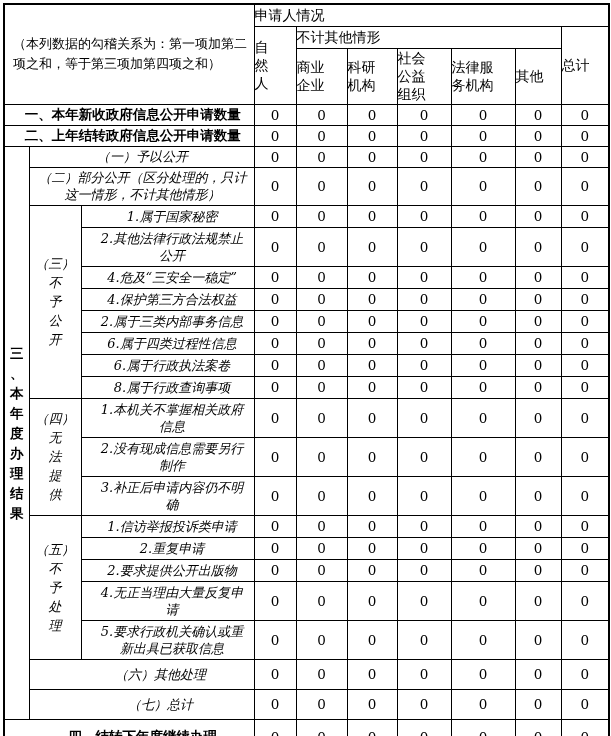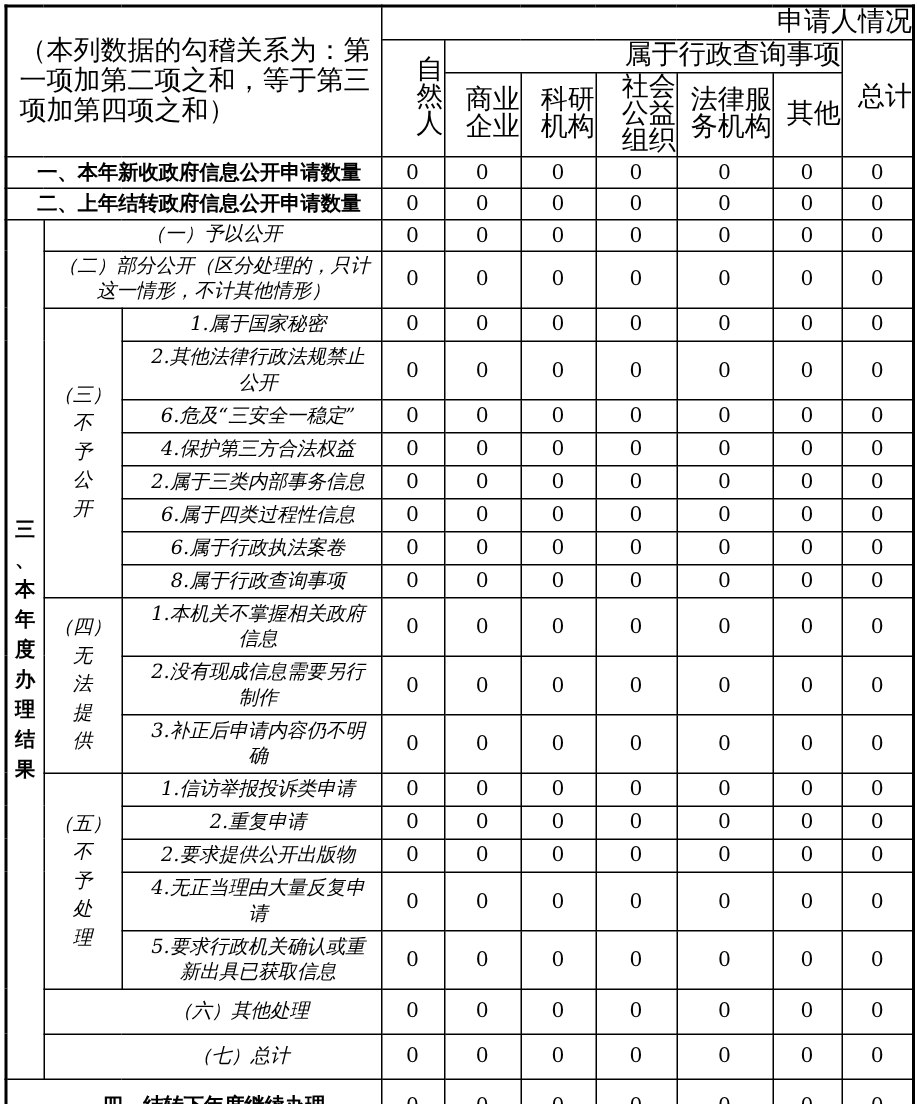--- a/index.html
+++ b/index.html
@@ -13,29 +13,29 @@
     border: 2px solid #000;
   }
   td {
     border: 1px solid #000;
     padding: 0;
     overflow: hidden;
     vertical-align: middle;
   }
   
   .hdr {
-    text-align: right;
-    font-size: 18px;
+    text-align: left;
+    font-size: 14px;
     line-height: 18px;
     white-space: pre-line;
   }
   
   .note {
     font-family: "DejaVu Serif", serif;
-    font-size: 18px;
+    font-size: 13px;
     line-height: 20px;
     text-align: left;
     padding: 4px 5px 4px 8px;
   }
   
   .hei { font-weight: bold; font-size: 13.5px; }
   
   .kai {
     font-family: "DejaVu Serif", serif;
     font-style: italic;
@@ -95,21 +95,21 @@
 
   <tbody>
         <tr class="h22">
     <td class="note" rowspan="3" colspan="3">（本列数据的勾稽关系为：第一项加第二项之和，等于第三项加第四项之和）</td>
     <td class="hdr" colspan="7">申请人情况</td>
   </tr>
   <tr class="h22">
     <td class="hdr" rowspan="2">自
 然
 人</td>
-    <td class="hdr" colspan="5">属于行政查询事项</td>
+    <td class="hdr" colspan="5">不计其他情形</td>
     <td class="hdr" rowspan="2">总计</td>
   </tr>
   <tr class="h56">
     <td class="hdr">商业
 企业</td>
     <td class="hdr">科研
 机构</td>
     <td class="hdr">社会
 公益
 组织</td>
@@ -190,21 +190,21 @@
     <td class="lbl kai item">2.其他法律行政法规禁止公开</td>
     <td class="num">0</td>
     <td class="num">0</td>
     <td class="num">0</td>
     <td class="num">0</td>
     <td class="num">0</td>
     <td class="num">0</td>
     <td class="num">0</td>
   </tr>
   <tr class="h21">
-    <td class="lbl kai item">6.危及“三安全一稳定”</td>
+    <td class="lbl kai item">4.危及“三安全一稳定”</td>
     <td class="num">0</td>
     <td class="num">0</td>
     <td class="num">0</td>
     <td class="num">0</td>
     <td class="num">0</td>
     <td class="num">0</td>
     <td class="num">0</td>
   </tr>
   <tr class="h21">
     <td class="lbl kai item">4.保护第三方合法权益</td>

